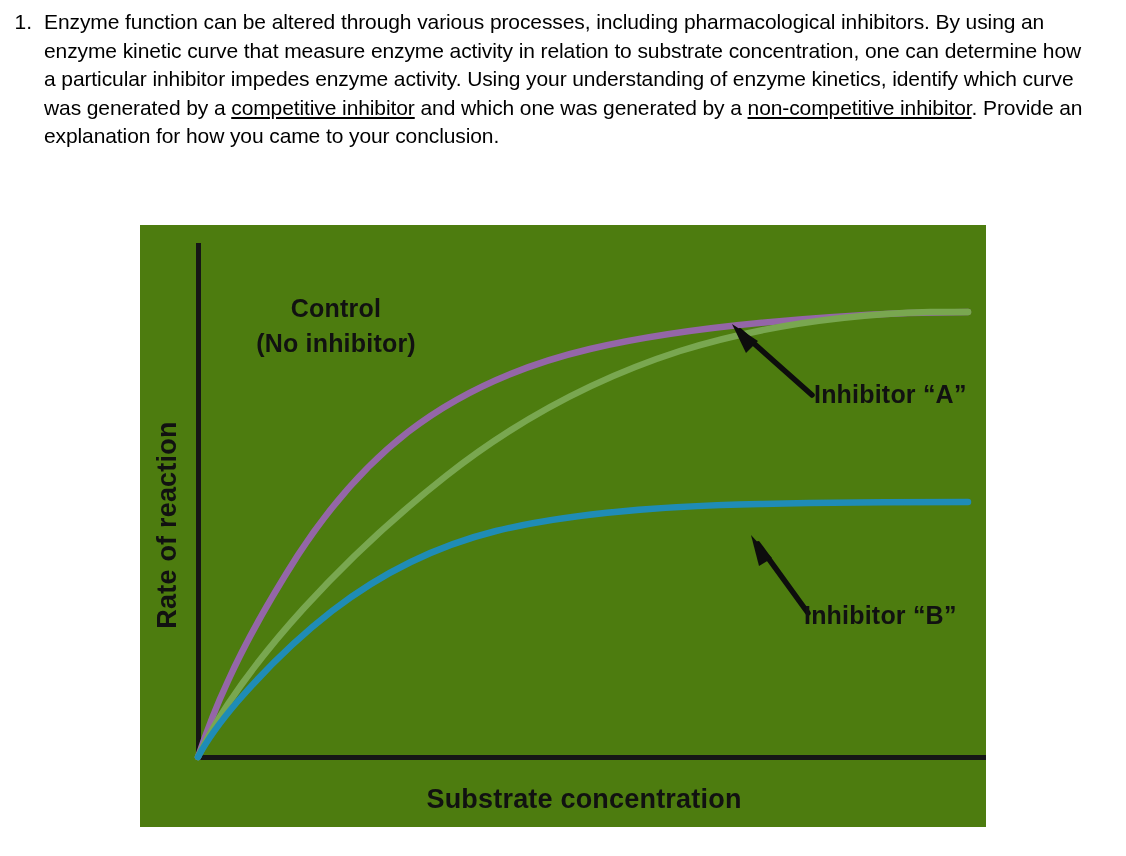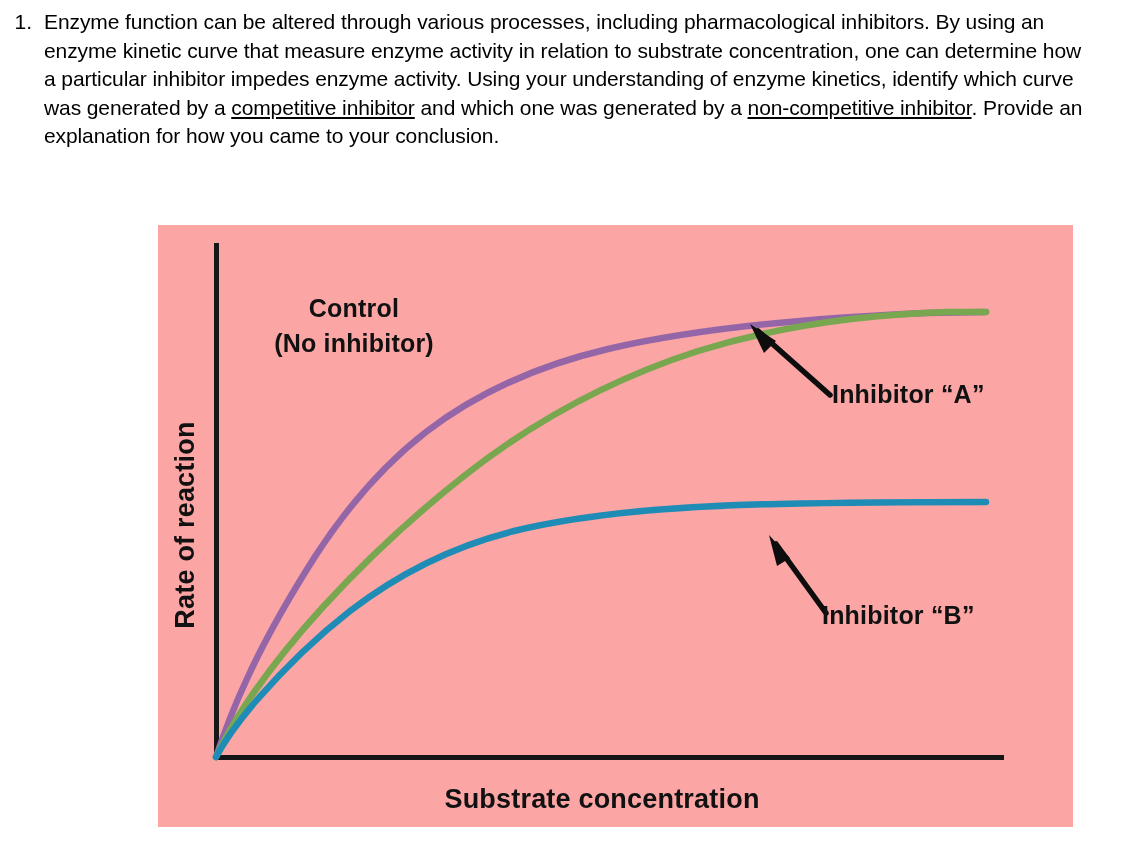--- a/index.html
+++ b/index.html
@@ -49,25 +49,25 @@
   }
   .q-text u {
     text-decoration: underline;
     text-underline-offset: 2px;
     margin-top: 19px;
   }
 
   
   #figure-panel {
     position: absolute;
-    left: 158px;
+    left: 140px;
     top: 225px;
-    width: 915px;
+    width: 846px;
     height: 602px;
-    background: #fca5a5;
+    background: #4d7c0f;
   }
   #figure-svg {
     position: absolute;
     left: 0;
     top: 0;
     width: 846px;
     height: 602px;
     display: block;
   }
   .fig-text {

